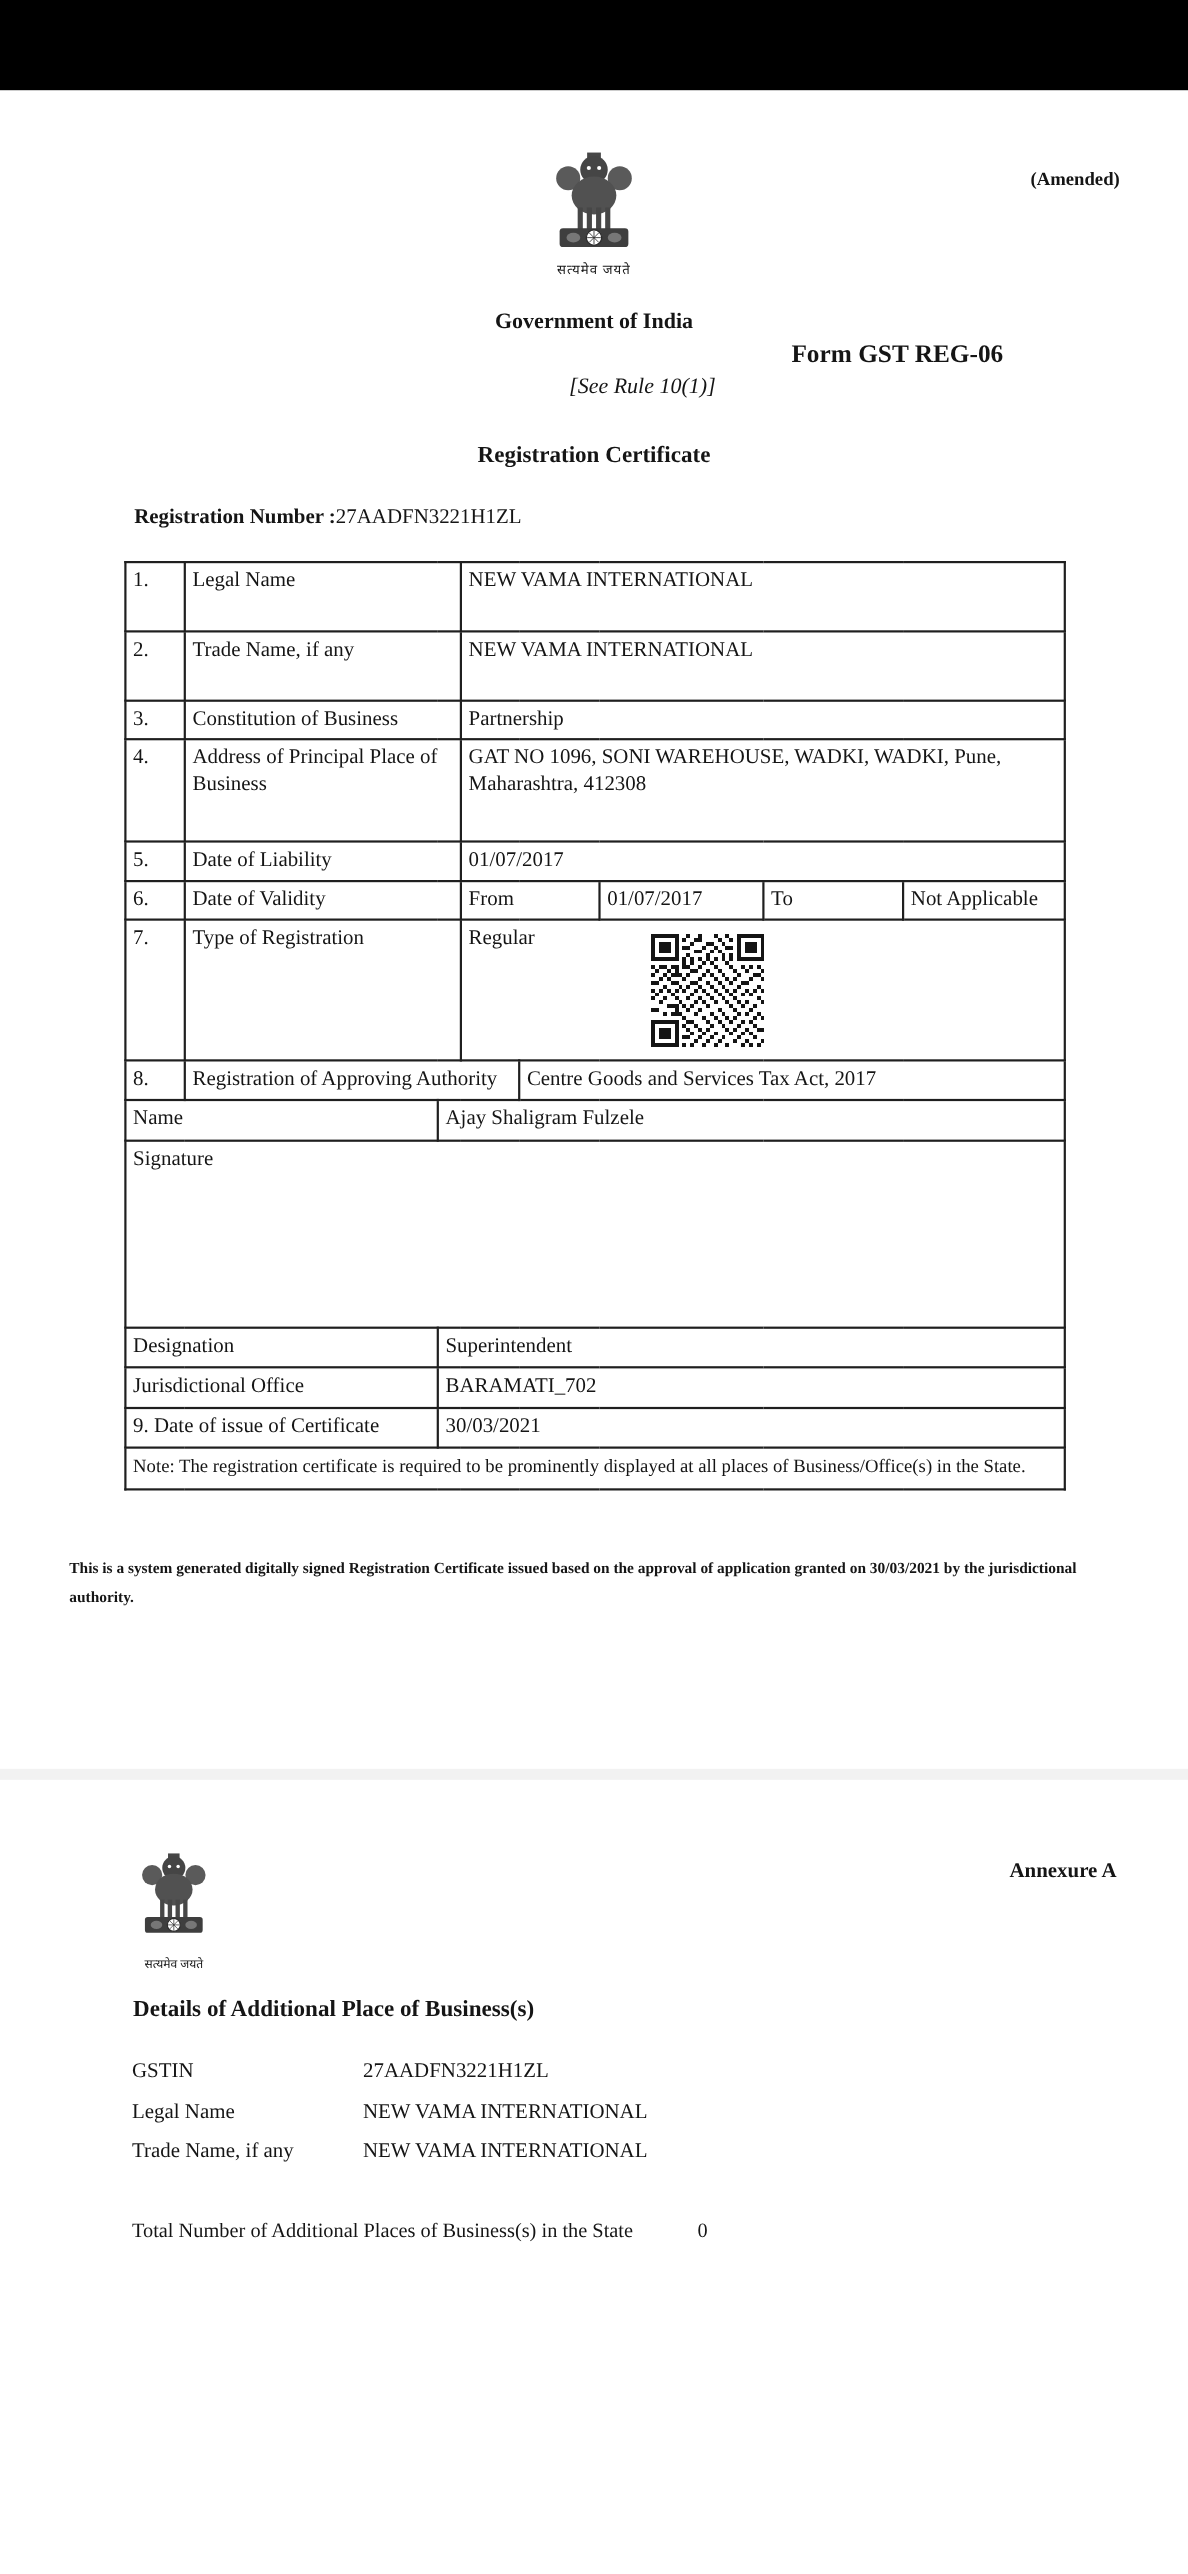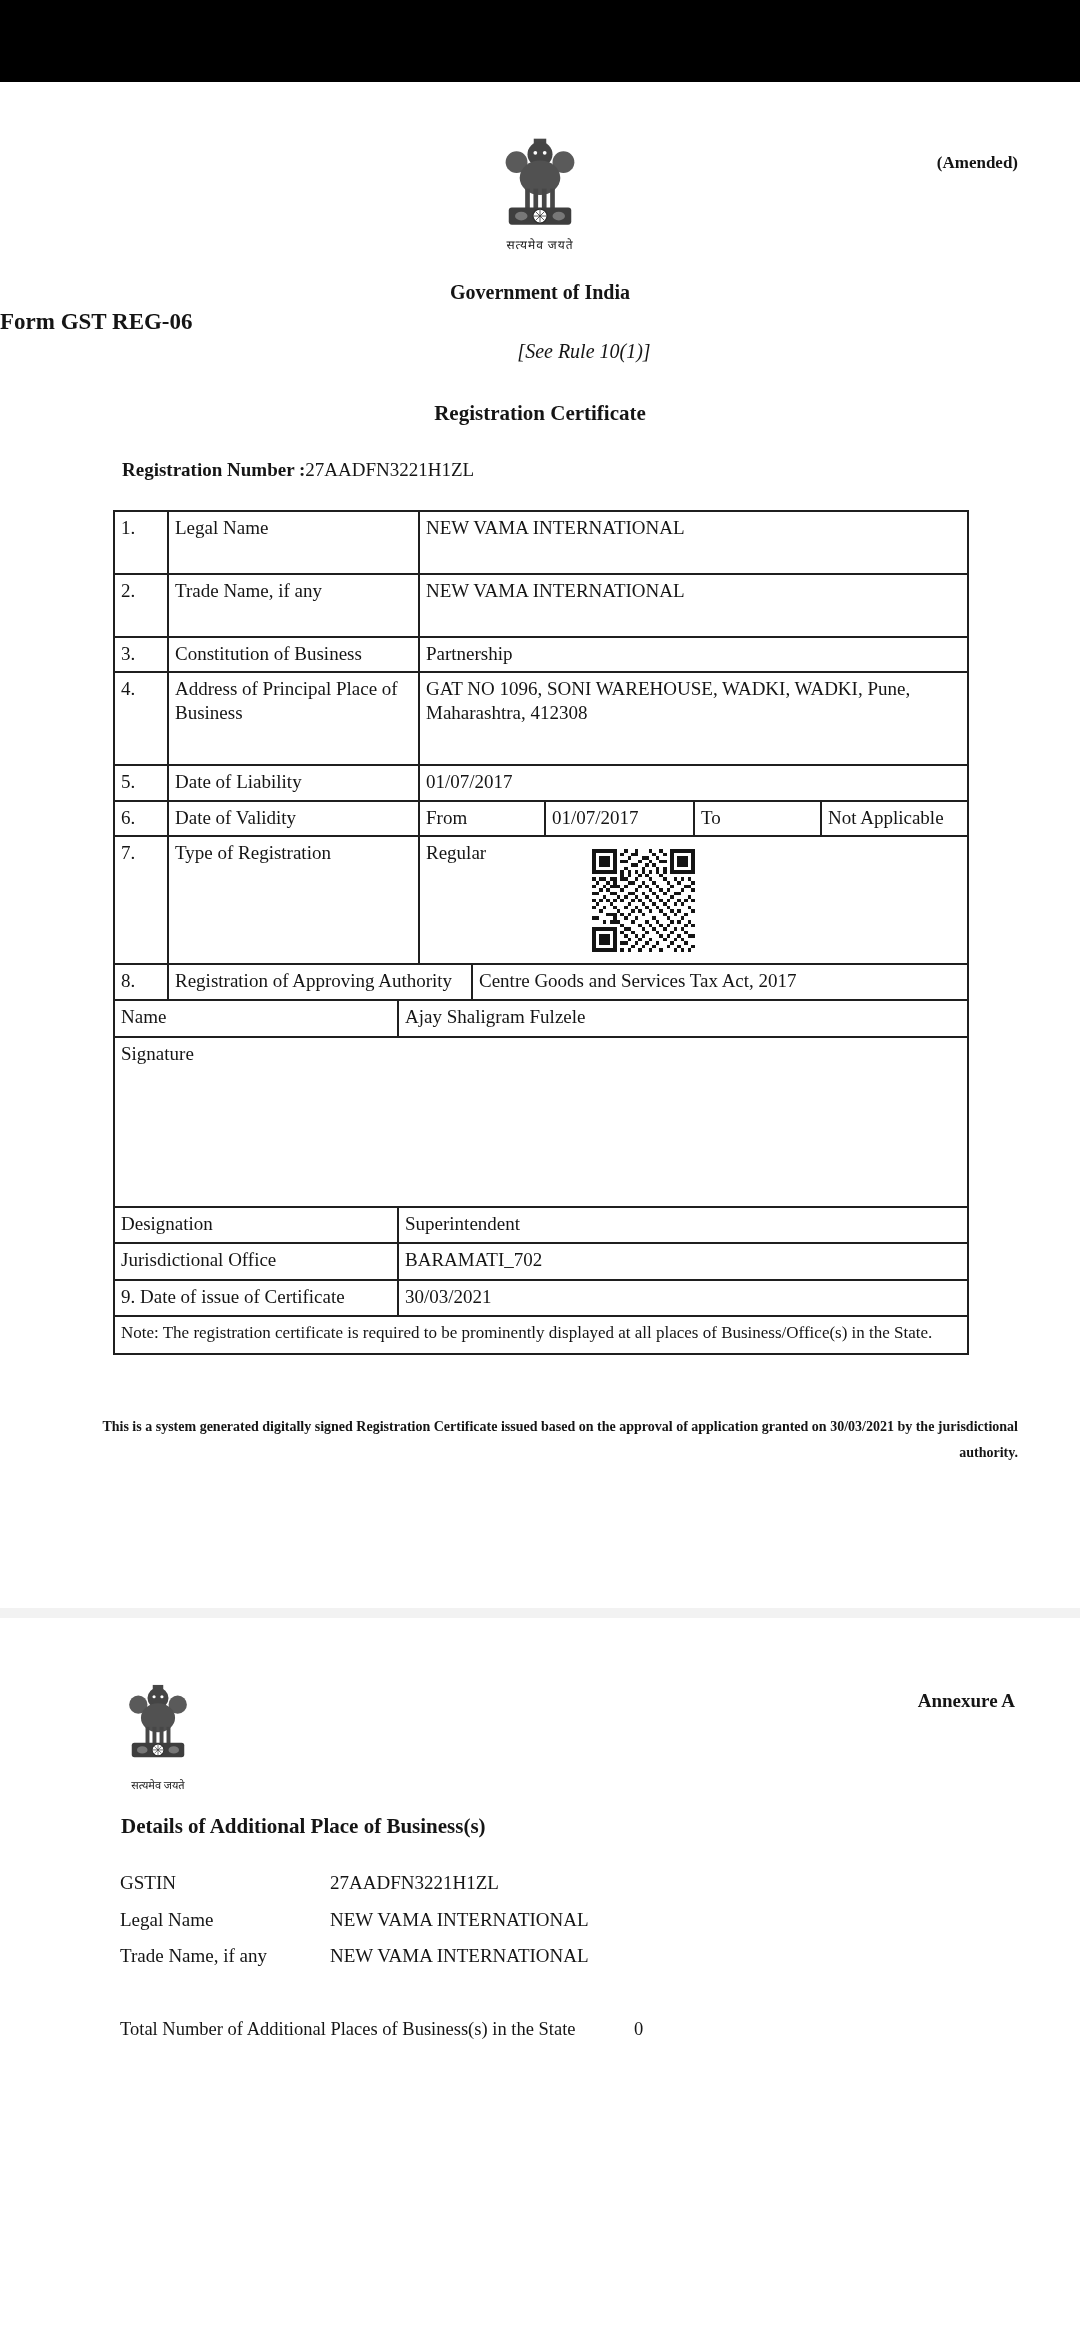--- a/index.html
+++ b/index.html
@@ -1,34 +1,34 @@
 <!DOCTYPE html>
 <html><head>
 <meta charset="utf-8">
 <style>
   html, body { margin: 0; padding: 0; background: #ffffff; }
   body {
     width: 1080px; height: 2340px; overflow: hidden; position: relative;
     font-family: "Liberation Serif", "DejaVu Serif", serif;
     color: #151515;
   }
-  .abs { position: absolute; text-align: right; }
+  .abs { position: absolute; }
 
   
   .statusbar { position: absolute; left: 0; top: 0; width: 1080px; height: 82px; background: #000000; }
 
   
   .page-sep { position: absolute; left: 0; top: 1608px; width: 1080px; height: 10px; background: #f2f2f2; }
 
   
   .amended   { top: 153px; right: 62px; font-weight: bold; font-size: 17px; }
   .emblem1   { top: 138px; left: 50%; transform: translateX(-50%); }
   .caption1  { top: 236px; left: 50%; transform: translateX(-50%); font-size: 12px; letter-spacing: 1px; white-space: nowrap; }
   .govt      { top: 281px; left: 0; width: 1080px; text-align: center; font-weight: bold; font-size: 20px; }
-  .formtitle { top: 309px; left: 0; width: 912px; text-align: left; font-weight: bold; font-size: 23px; }
+  .formtitle { top: 309px; left: 0; width: 912px; text-align: right; font-weight: bold; font-size: 23px; }
   .rule      { top: 340px; left: 0; width: 1080px; text-align: center; font-style: italic; font-size: 20px; padding-left: 44px; }
   .certtitle { top: 401px; left: 0; width: 1080px; text-align: center; font-weight: bold; font-size: 21px; }
   .regline   { top: 459px; left: 122px; font-size: 19px; }
   .regline b { font-weight: bold; }
 
   
   table.cert {
     position: absolute; left: 113px; top: 510px;
     width: 854px; border-collapse: collapse; table-layout: fixed;
     font-size: 19px; color: #151515;

